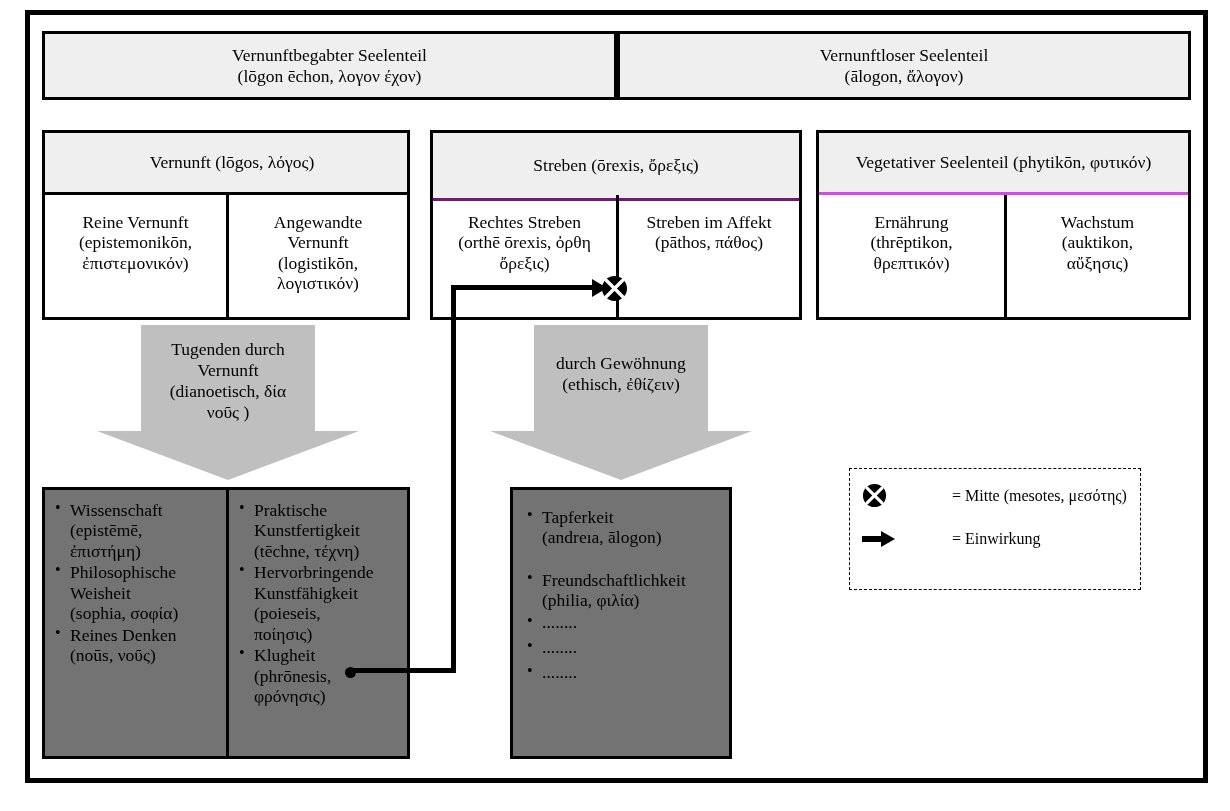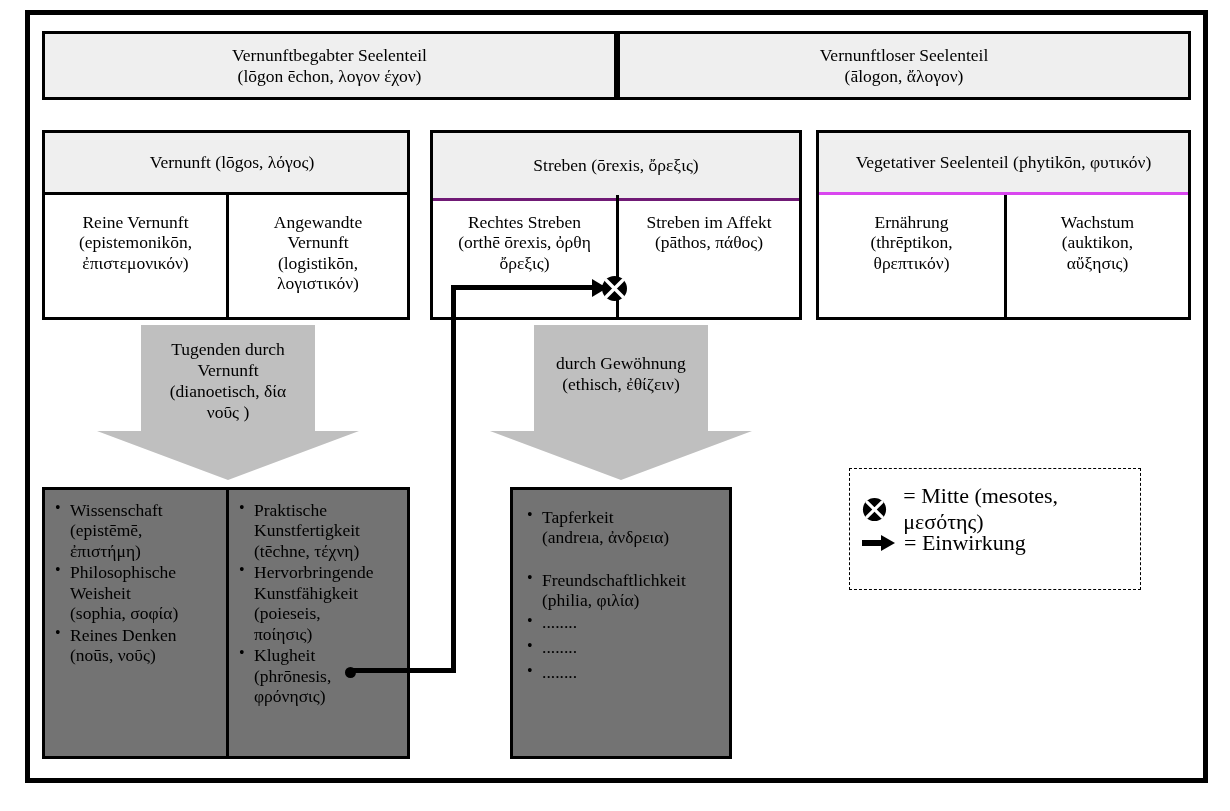--- a/index.html
+++ b/index.html
@@ -36,21 +36,21 @@
   .listbox{position:absolute;box-sizing:border-box;border:3px solid #000;background:#737373;}
   ul.bl{list-style:none;margin:0;padding:10px 6px 0 10px;}
   ul.bl li{position:relative;padding-left:15px;font-size:17.5px;line-height:1.17;
            margin-bottom:1px;}
   ul.bl li:before{content:"\2022";position:absolute;left:0;top:-1px;font-size:16px;}
   ul.bl li.gap{margin-top:22px;}
   ul.bl li.dots{line-height:1.25;margin-bottom:3px;}
 
   
   .legend{position:absolute;box-sizing:border-box;border:1.5px dashed #000;background:#fff;}
-  .legrow{display:flex;align-items:center;font-size:22px;}
+  .legrow{display:flex;align-items:center;font-size:16px;gap:48px;}
   .legrow .sym{width:42px;display:flex;align-items:center;justify-content:flex-start;}
 
   
   .ln{position:absolute;background:#000;}
 </style>
 </head>
 <body>
 
 <div id="stage">
 
@@ -210,21 +210,21 @@
           <div>φρόνησις)</div>
         </li>
       </ul>
     </div>
   </div>
 
   <div class="listbox" style="left:510px;top:487px;width:222px;height:272px;">
     <ul class="bl" style="padding-left:14px;margin-top:7px;">
       <li>
         <div>Tapferkeit</div>
-        <div>(andreıa,  ἀνδρεια)</div>
+        <div>(andreıa,  ālogon)</div>
       </li>
       <li class="gap">
         <div>Freundschaftlichkeit</div>
         <div>(philia, φιλία)</div>
       </li>
       <li class="dots">........</li>
       <li class="dots">........</li>
       <li class="dots">........</li>
     </ul>
   </div>

